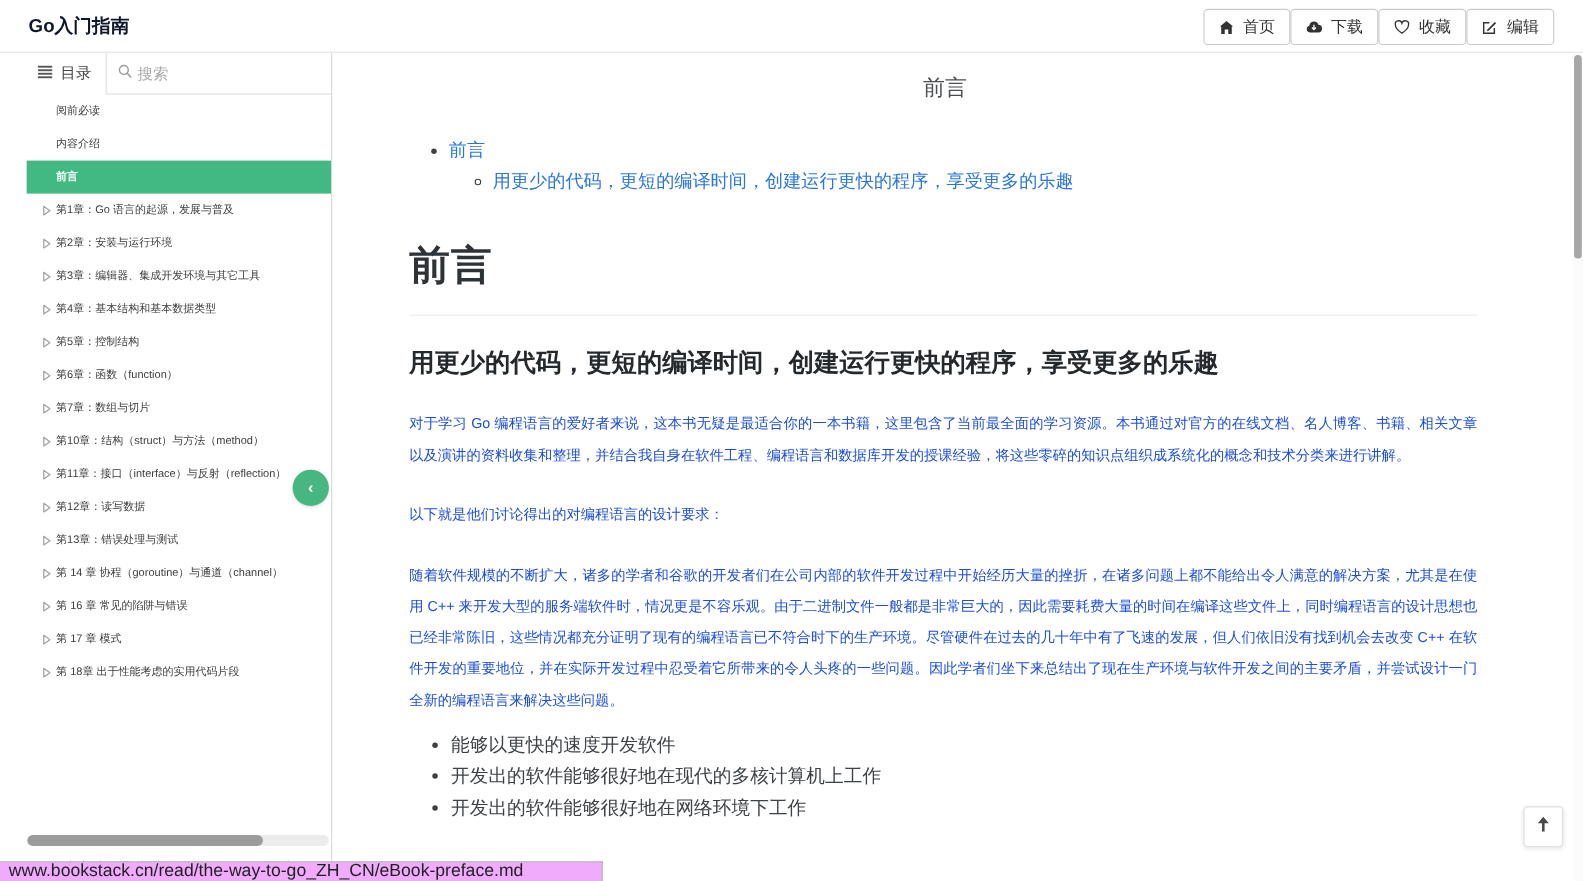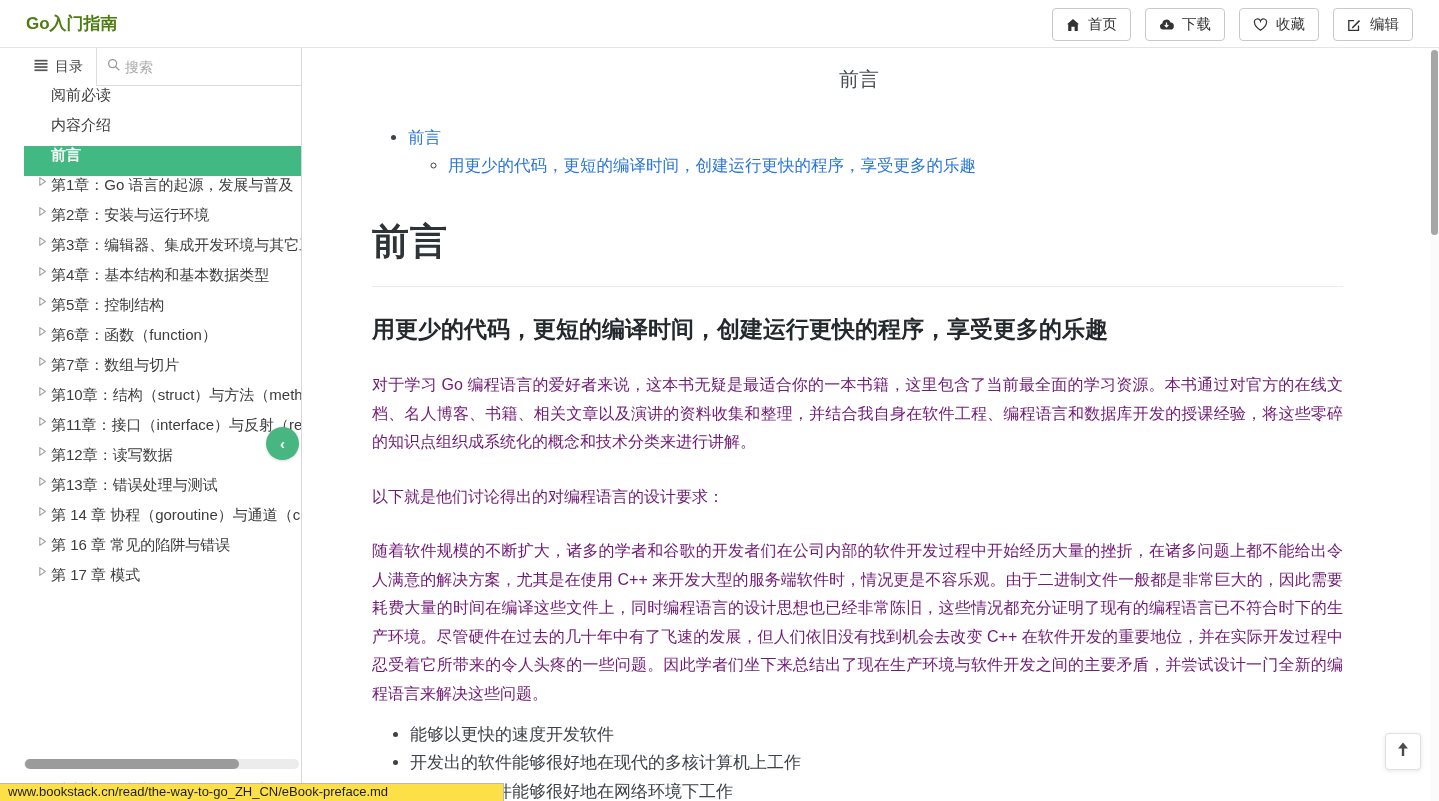--- a/index.html
+++ b/index.html
@@ -4,42 +4,42 @@
 <style>
   * { box-sizing: border-box; margin: 0; padding: 0; }
   html,body { width:1439px; height:801px; overflow:hidden; background:#fff;
     font-family:"Liberation Sans","DejaVu Sans",sans-serif; color:#3d4248; }
   body { position:relative; }
 
   
   .topbar { position:absolute; top:0; left:0; width:1439px; height:48px;
     background:#fff; border-bottom:1px solid #e4e4e4; z-index:4; }
   .book-title { position:absolute; left:26px; top:0; line-height:48px;
-    font-size:17px; font-weight:bold; color:#4d7c0f; }
-  .actions { position:absolute; right:26px; top:8px; display:flex; gap:14px; }
+    font-size:17px; font-weight:bold; color:#0f172a; }
+  .actions { position:absolute; right:26px; top:8px; display:flex; gap:0; }
   .btn { display:inline-flex; align-items:center; gap:8px; height:33px;
     padding:0 13px; border:1px solid #c9c9c9; border-radius:4px; background:#fff;
     font-size:14.5px; color:#333; cursor:pointer; white-space:nowrap;
     font-family:inherit; }
   .btn svg { display:block; }
 
   
   .sidebar { position:absolute; top:48px; left:0; width:278px; bottom:0;
     background:#fff; border-right:1px solid #d8d8d8; z-index:2;margin-left:24px; }
   .sb-header { display:flex; height:38px; align-items:stretch; font-size:14px; }
   .sb-tab { display:flex; align-items:center; gap:7px; padding:0 13px 0 10px;
     border-right:1px solid #ddd; color:#444; cursor:pointer; background:#fff; }
   .sb-search { flex:1; display:flex; align-items:center; gap:4px; padding:0 10px;
     border-bottom:1px solid #ddd; }
   .sb-search input { border:none; outline:none; width:100%; font-size:14px;
     color:#333; font-family:inherit; background:transparent; }
   .sb-search input::placeholder { color:#a9a9a9; }
   .sb-list { position:absolute; top:38px; left:0; right:0; bottom:50px; overflow:hidden; }
-  .sb-item { height:30px; display:flex; white-space:nowrap;
-    font-size:15px; color:#3c3c3c; cursor:pointer; }
+  .sb-item { height:30px; display:flex; align-items:center; white-space:nowrap;
+    font-size:10px; color:#3c3c3c; cursor:pointer; }
   .sb-item .tri { width:18px; margin-left:9px; flex:none; display:flex;
     justify-content:center; }
   .sb-item .tri svg { visibility:hidden; }
   .sb-item.expandable .tri svg { visibility:visible; }
   .sb-label { overflow:hidden; flex:1; }
   .sb-item.active { background:#42b983; color:#fff; font-weight:bold; }
   .sb-hscroll { position:absolute; left:0; right:2px; bottom:32px; height:10px;
     background:#ececec; border-radius:5px; cursor:pointer; }
   .sb-hthumb { position:absolute; left:1px; top:0; width:214px; height:10px;
     background:#9b9b9b; border-radius:5px; cursor:grab; }
@@ -57,37 +57,37 @@
   .page-title { margin-top:17px; text-align:center; font-size:20px;
     color:#4a4f54; font-weight:400; }
   .article { padding:0 96px 0 93px; }
   .toc-block { margin-top:30px; font-size:16.5px; }
   .toc-block ul { padding-left:36px; line-height:28px; }
   .toc-block ul ul { padding-left:40px; list-style:circle; }
   .toc-block a { color:#2b76d9; text-decoration:none; cursor:pointer; }
   .article h1 { margin-top:38px; font-size:37px; font-weight:600; color:#2e3338;
     padding-bottom:19px; border-bottom:1px solid #ececec; letter-spacing:1px; }
   .article h2 { margin-top:27px; font-size:23px; font-weight:600; color:#24292e; }
-  .paras p { margin-top:26px; font-size:16px; line-height:28.5px;
-    color:#701a75; text-align:justify; }
+  .paras p { margin-top:26px; font-size:13px; line-height:28.5px;
+    color:#1d4ed8; text-align:justify; }
   .points { margin-top:13px; padding-left:38px; font-size:17px; color:#3d4248; }
   .points li { line-height:28.3px; }
 
   
   .vscroll { position:absolute; right:0; top:49px; bottom:0; width:9px;
     background:#fbfbfb; z-index:5; cursor:pointer; }
   .vthumb { position:absolute; top:1px; left:1px; width:7px; height:185px;
     background:#a6a6a6; border-radius:4px; cursor:grab; }
   .scroll-top { position:absolute; right:18px; bottom:31px; width:36px;
     height:37px; background:#fff; border:1px solid #e0e0e0; border-radius:4px;
     box-shadow:0 1px 4px rgba(0,0,0,.10); display:flex; align-items:center;
     justify-content:center; z-index:7; cursor:pointer; }
   .status-tooltip { position:absolute; left:0; bottom:0; height:18px;
-    line-height:16px; width:504px; background:#fde047; border:1px solid #b9b9b9;
-    border-left:none; border-bottom:none; padding:0 6px 1px 8px; font-size:13px;
+    line-height:16px; width:548px; background:#f0abfc; border:1px solid #b9b9b9;
+    border-left:none; border-bottom:none; padding:0 6px 1px 8px; font-size:16px;
     color:#1f1f1f; z-index:9; white-space:nowrap; overflow:hidden; }
 </style>
 </head>
 <body>
 
 <div class="topbar">
   <div class="book-title">Go入门指南</div>
   <div class="actions">
     <button class="btn">
       <span>
@@ -299,20 +299,28 @@
 
       <div class="sb-item expandable">
         <span class="tri">
           <svg width="9" height="11" viewBox="0 0 9 11">
             <path d="M1.8 1.6 L7.4 5.5 L1.8 9.4 Z" fill="none" stroke="#a0a0a0" stroke-width="1.1" stroke-linejoin="round"></path>
           </svg>
         </span>
         <span class="sb-label">第 17 章 模式</span>
       </div>
 
+      <div class="sb-item expandable">
+        <span class="tri">
+          <svg width="9" height="11" viewBox="0 0 9 11">
+            <path d="M1.8 1.6 L7.4 5.5 L1.8 9.4 Z" fill="none" stroke="#a0a0a0" stroke-width="1.1" stroke-linejoin="round"></path>
+          </svg>
+        </span>
+        <span class="sb-label">第 18章 出于性能考虑的实用代码片段</span>
+      </div>
     </div>
 
   <div class="sb-hscroll">
     <div class="sb-hthumb"></div>
   </div>
 
   <div class="sb-footer">
     <span>本文档使用 </span><a>书栈(BookStack.CN)</a><span> 构建</span>
   </div>
 </div>

